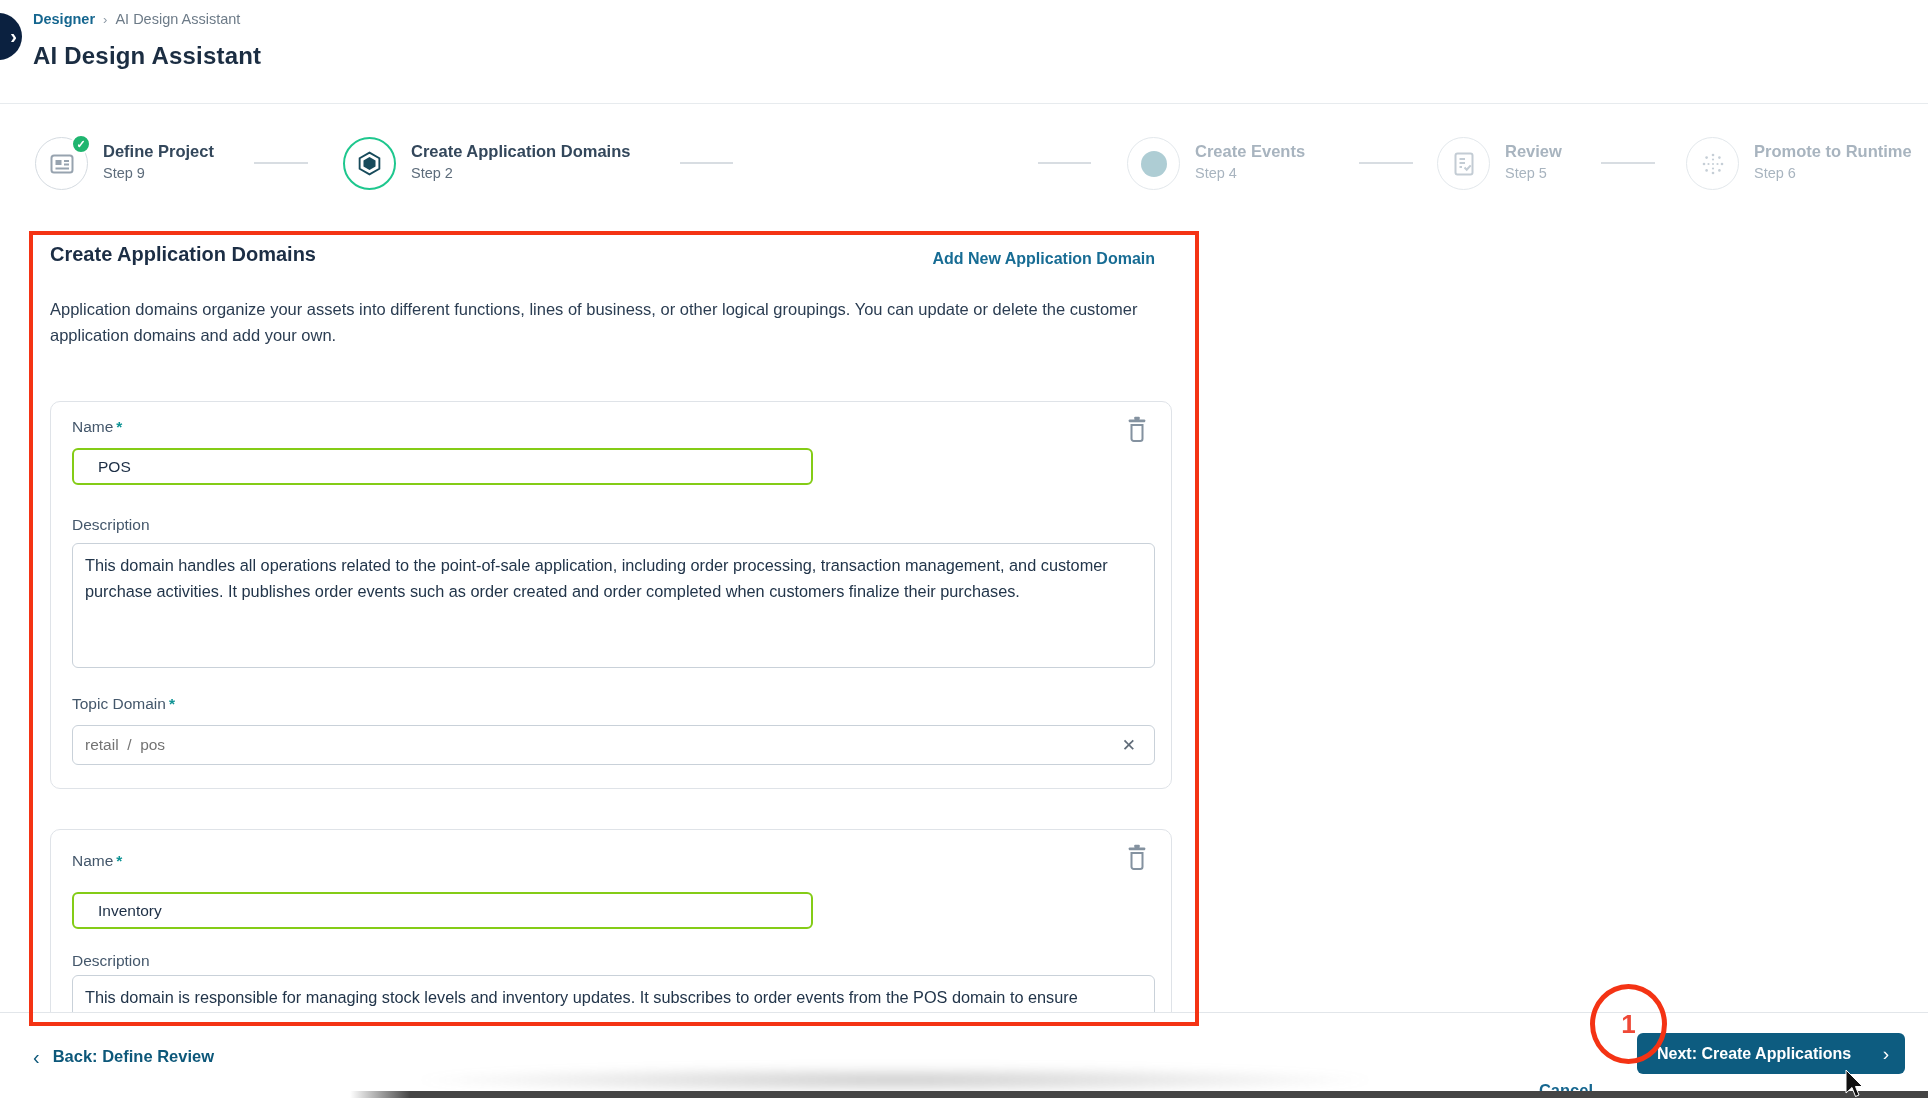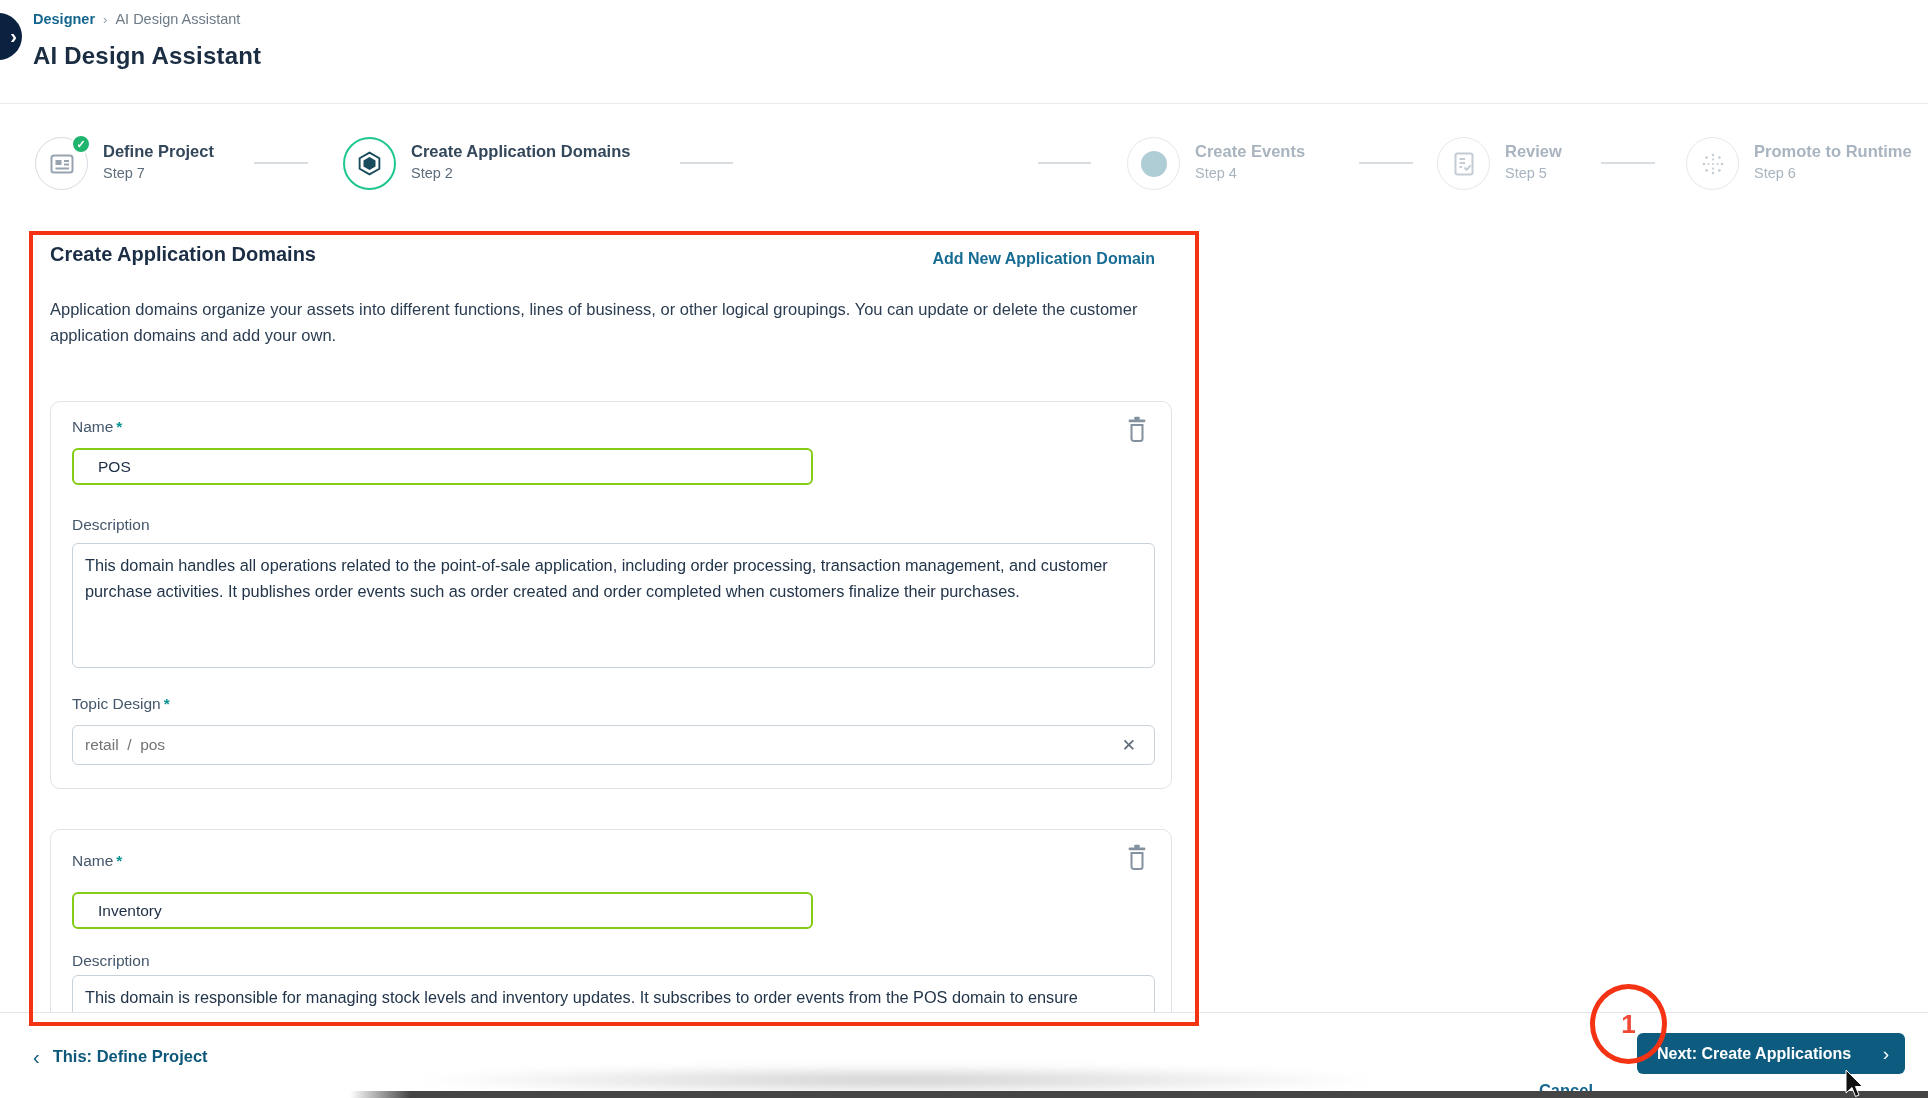--- a/index.html
+++ b/index.html
@@ -148,21 +148,21 @@
         <rect x="2.5" y="4.5" width="21" height="17" rx="2.5" fill="none" stroke="#97a3af" stroke-width="2"></rect>
         <rect x="6.5" y="9" width="6" height="5" fill="#97a3af"></rect>
         <line x1="15" y1="10" x2="20" y2="10" stroke="#97a3af" stroke-width="2"></line>
         <line x1="15" y1="13.5" x2="20" y2="13.5" stroke="#97a3af" stroke-width="2"></line>
         <line x1="6.5" y1="17.5" x2="20" y2="17.5" stroke="#97a3af" stroke-width="2"></line>
       </svg>
       <span class="check-badge">✓</span>
     </div>
     <div class="step-text">
       <div class="step-title">Define Project</div>
-      <div class="step-sub">Step 7</div>
+      <div class="step-sub">Step 9</div>
     </div>
   </div>
   <div class="abs connector" style="left:254px;width:54px;"></div>
 
   <div class="abs step" style="left:343px;">
     <div class="step-circle active">
       <svg width="27" height="27" viewBox="0 0 26 26">
         <polygon points="13,2.5 22.5,8 22.5,18 13,23.5 3.5,18 3.5,8" fill="none" stroke="#174a5b" stroke-width="1.8"></polygon>
         <polygon points="13,6.8 18.8,10.2 18.8,15.8 13,19.2 7.2,15.8 7.2,10.2" fill="#174a5b"></polygon>
       </svg>
@@ -240,21 +240,21 @@
         <path d="M6 9.5 h12 v15 a2.5 2.5 0 0 1 -2.5 2.5 h-7 a2.5 2.5 0 0 1 -2.5 -2.5 z" fill="none" stroke="#8492a0" stroke-width="2.2"></path>
       </svg>
     </div>
     <div class="field-label" style="top:16px;">
       <span>Name</span><span class="req">*</span>
     </div>
     <input class="text-input" style="top: 46px;" value="POS">
     <div class="field-label" style="top:114px;">Description</div>
     <textarea class="text-area" style="top: 141px;">This domain handles all operations related to the point-of-sale application, including order processing, transaction management, and customer purchase activities. It publishes order events such as order created and order completed when customers finalize their purchases.</textarea>
     <div class="field-label" style="top:293px;">
-      <span>Topic Design</span><span class="req">*</span>
+      <span>Topic Domain</span><span class="req">*</span>
     </div>
     <div class="topic-field">
       <span class="topic-value">retail  /  pos</span>
       <span class="clear-btn">
         <span>✕</span>
       </span>
     </div>
   </div>
 
   <div class="abs card card2">
@@ -271,21 +271,21 @@
     <input class="text-input" style="top: 62px;" value="Inventory">
     <div class="field-label" style="top:122px;">Description</div>
     <textarea class="text-area" style="top: 145px;">This domain is responsible for managing stock levels and inventory updates. It subscribes to order events from the POS domain to ensure accurate and timely updates to inventory, reflecting the products sold and remaining stock.</textarea>
   </div>
 
 </div>
 
 <div class="abs footer">
   <div class="back-link">
     <span class="back-chev">‹</span>
-    <span>This: Define Project</span>
+    <span>Back: Define Review</span>
   </div>
   <div class="cancel-link">Cancel</div>
   <button class="next-btn">
     <span>Next: Create Applications</span>
     <span class="next-chev">›</span>
   </button>
 </div>
 
 <div class="abs anno-rect"></div>
 <div class="abs anno-circle">

